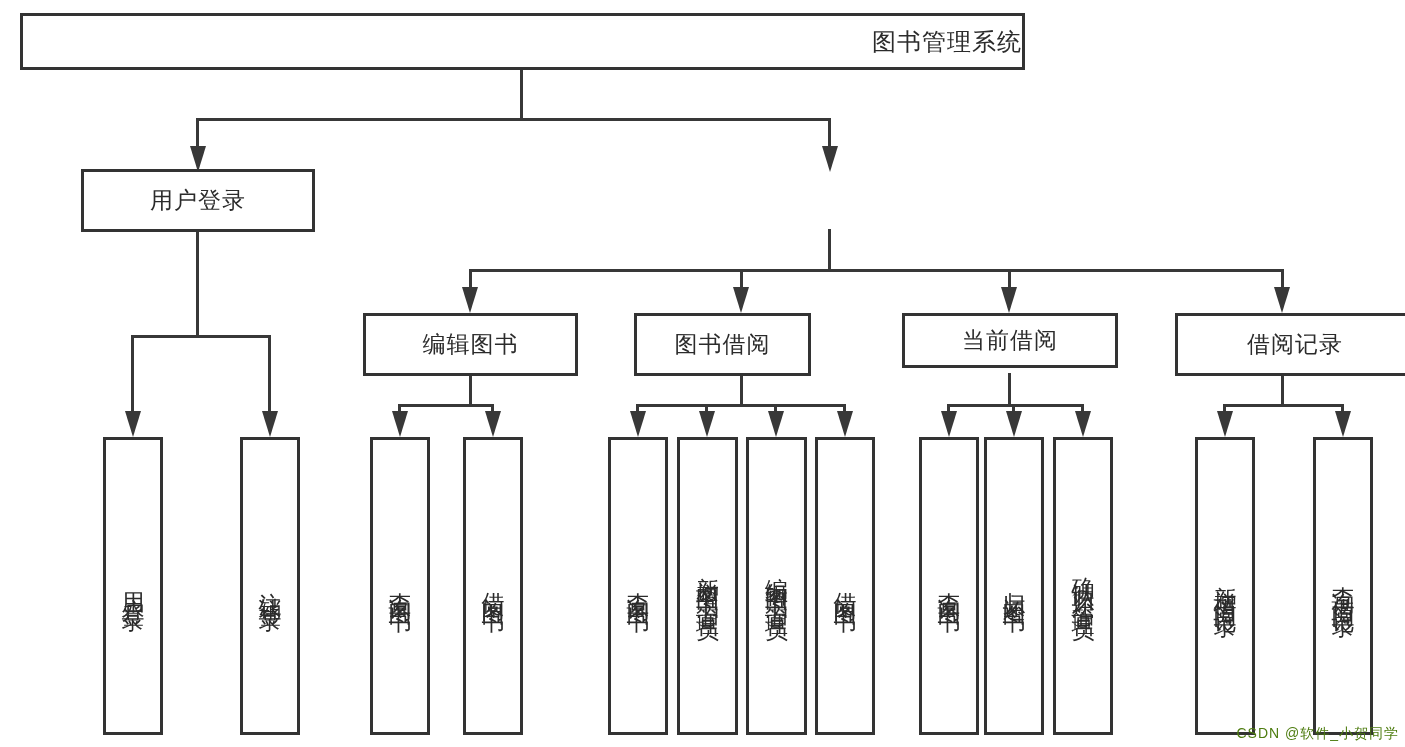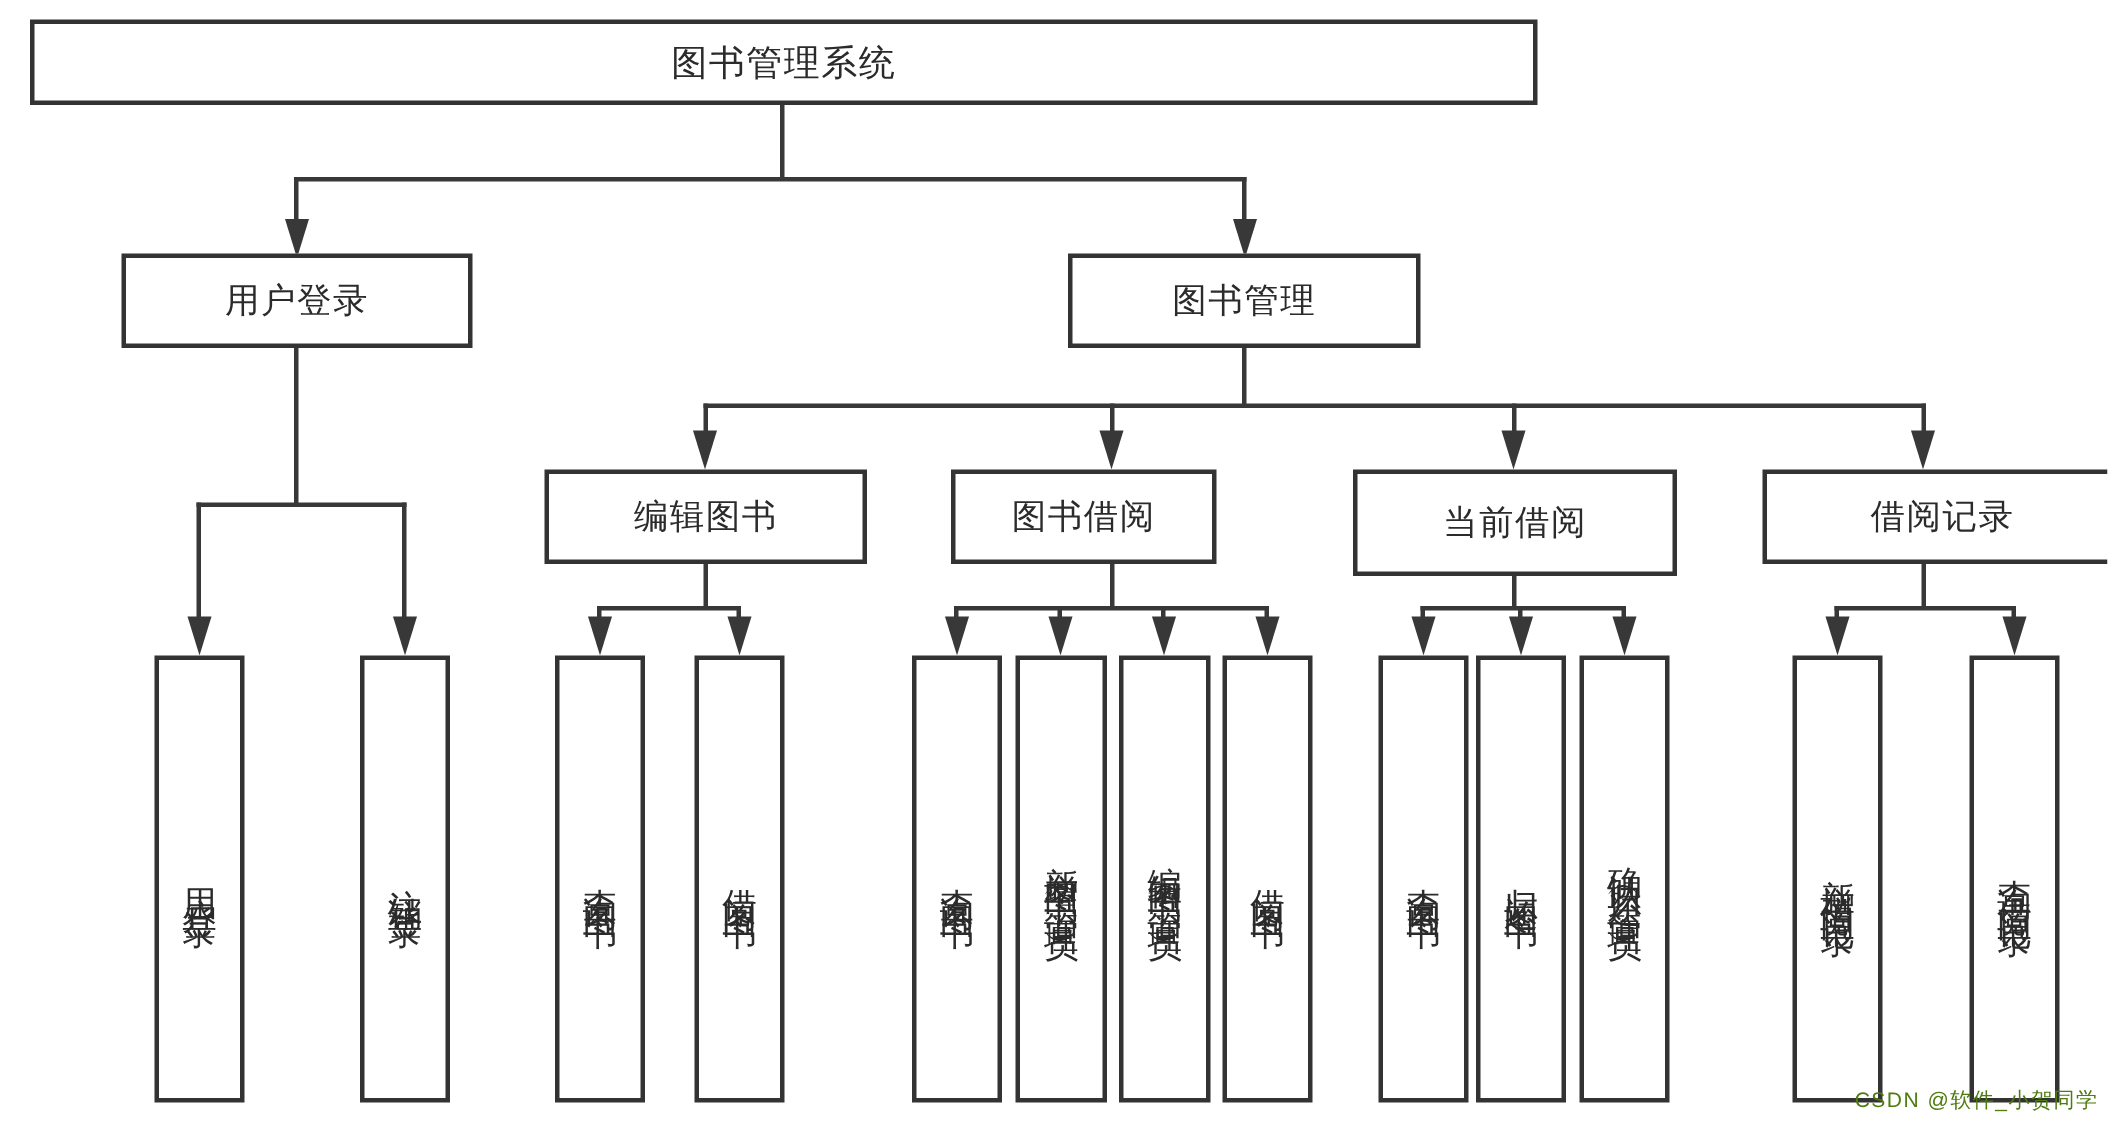--- a/index.html
+++ b/index.html
@@ -13,21 +13,21 @@
   .node{
     position:absolute;
     background:#ffffff;
     border:3px solid #333333;
     display:flex;align-items:center;justify-content:center;
     color:#2b2b2b;
     font-size:23px;
     box-sizing:border-box;
     z-index:2;
   }
-  .node.title{font-size:24px;}
+  .node.title{font-size:24px;justify-content:flex-end;}
   .htext{letter-spacing:1px;white-space:nowrap;}
   .vtext{
     writing-mode:vertical-rl;
     text-orientation:mixed;
     letter-spacing:6px;
     line-height:1;
     white-space:nowrap;
   }
   .v{position:absolute;width:3px;background:#383838;z-index:1;}
   .h{position:absolute;height:3px;background:#383838;z-index:1;}
@@ -115,31 +115,28 @@
   <div class="v" style="left:1341px;top:404px;height:10px;"></div>
   <div class="tri" style="left:1335px;top:411px;"></div>
 
   <div class="node title" style="left:20px;top:13px;width:1005px;height:57px;">
     <span class="htext">图书管理系统</span>
   </div>
 
   <div class="node" style="left:81px;top:169px;width:234px;height:63px;">
     <span class="htext">用户登录</span>
   </div>
-  <div class="node" style="left:712px;top:169px;width:235px;height:63px;">
-    <span class="htext">图书管理</span>
-  </div>
 
   <div class="node" style="left:363px;top:313px;width:215px;height:63px;">
     <span class="htext">编辑图书</span>
   </div>
   <div class="node" style="left:634px;top:313px;width:177px;height:63px;">
     <span class="htext">图书借阅</span>
   </div>
-  <div class="node" style="left:902px;top:313px;width:216px;height:71px;">
+  <div class="node" style="left:902px;top:313px;width:216px;height:55px;">
     <span class="htext">当前借阅</span>
   </div>
   <div class="node" style="left:1175px;top:313px;width:240px;height:63px;">
     <span class="htext">借阅记录</span>
   </div>
 
   <div class="node" style="left:103px;top:437px;width:60px;height:298px;">
     <span class="vtext">用户登录</span>
   </div>
   <div class="node" style="left:240px;top:437px;width:60px;height:298px;">

